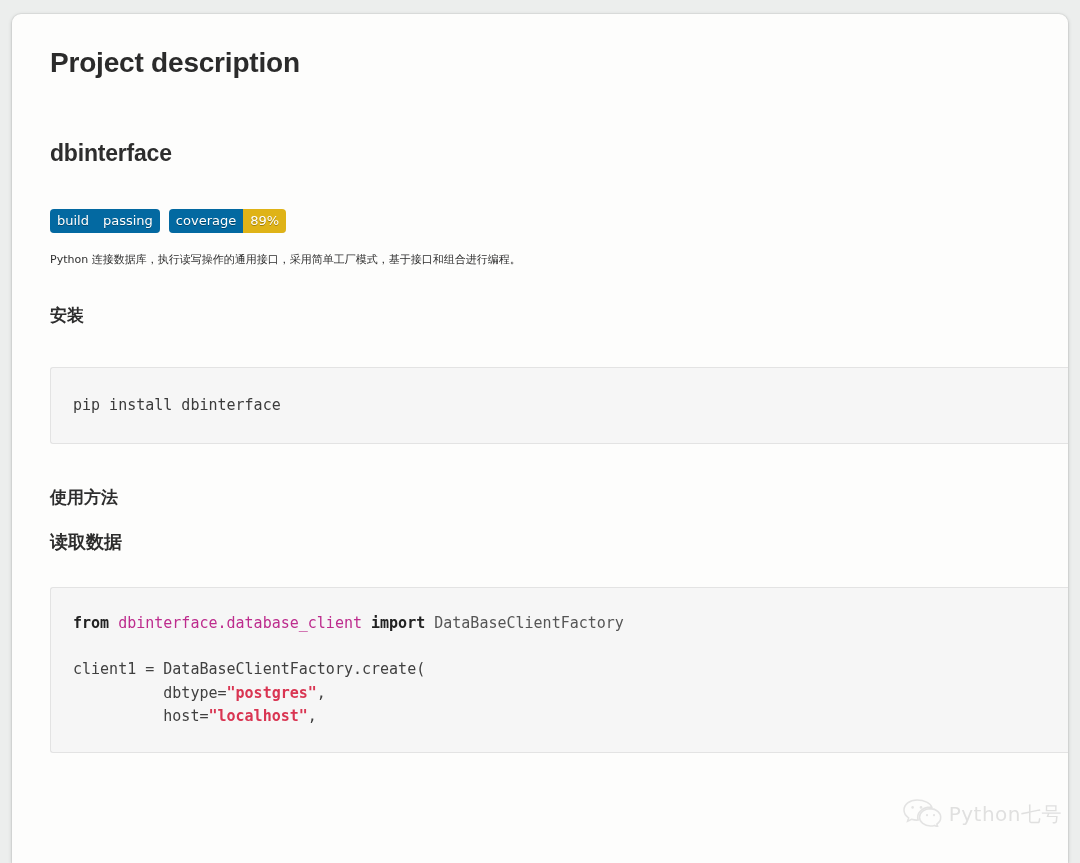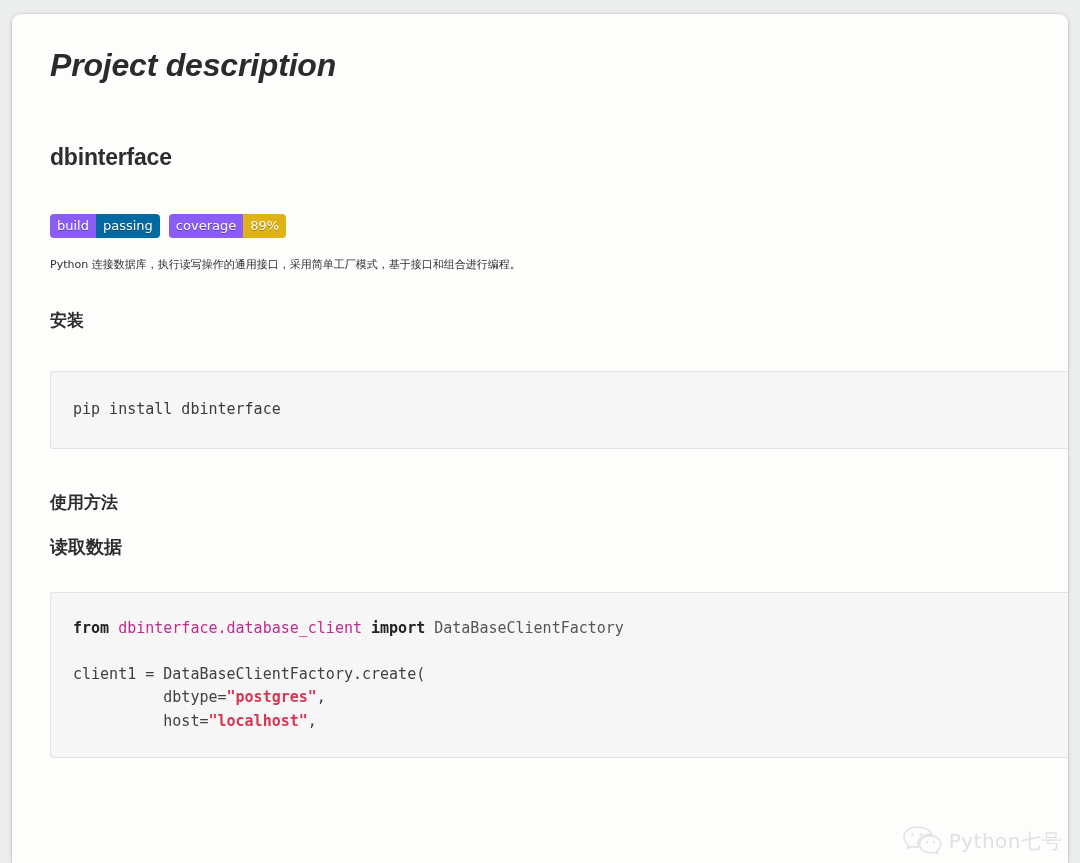--- a/index.html
+++ b/index.html
@@ -33,27 +33,26 @@
     overflow: hidden;
     padding: 0 0 0 0;
   }
 
   #card-inner {
     padding: 32px 0 0 38px;
   }
 
   
   .h-project {
-    font-size: 32px;
+    font-size: 28px;
     font-weight: bold;
     color: #2b2b2b;
     letter-spacing: -0.2px;
     margin: 0;
     line-height: 1.2;
-    font-style: italic;
   }
 
   .h-title {
     font-size: 23px;
     font-weight: bold;
     color: #2d2d2d;
     margin: 60px 0 0 0;
     line-height: 1.2;
     letter-spacing: -0.2px;
   }
@@ -85,21 +84,21 @@
     display: inline-flex;
     height: 24px;
     border-radius: 4px;
     overflow: hidden;
     font-size: 13px;
     line-height: 24px;
     font-family: "DejaVu Sans", sans-serif;
     box-shadow: inset 0 -1px 0 rgba(0,0,0,0.18);
   }
   .badge-left {
-    background: #8b5cf6;
+    background: #0369a1;
     color: #ffffff;
     padding: 0 7px;
     text-shadow: 0 1px 0 rgba(0,0,0,0.35);
   }
   .badge-right {
     color: #ffffff;
     padding: 0 7px;
     text-shadow: 0 1px 0 rgba(0,0,0,0.30);
   }
 
@@ -139,21 +138,21 @@
   .tok-kw   { color: #222222; font-weight: bold; }
   .tok-mod  { color: #bd2c8d; }
   .tok-name { color: #555555; }
   .tok-str  { color: #d93552; font-weight: bold; }
   .tok-plain{ color: #404040; }
 
   
   #watermark {
     position: absolute;
     right: 18px;
-    bottom: 5px;
+    bottom: 32px;
     display: flex;
     align-items: center;
     gap: 7px;
     opacity: 0.55;
     pointer-events: none;
   }
   #watermark .wm-text {
     font-size: 20px;
     color: #c9c9c9;
     font-family: "DejaVu Sans", "Liberation Sans", sans-serif;

